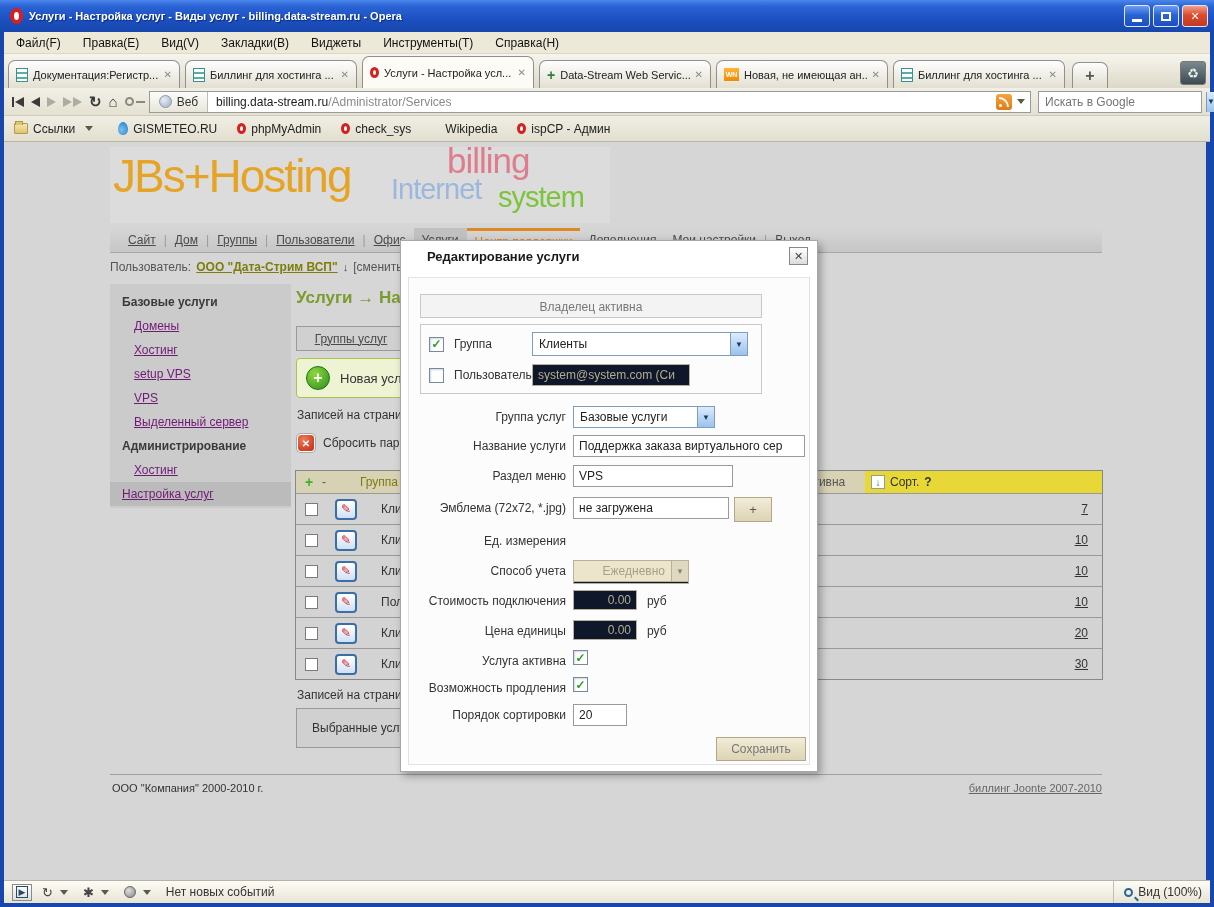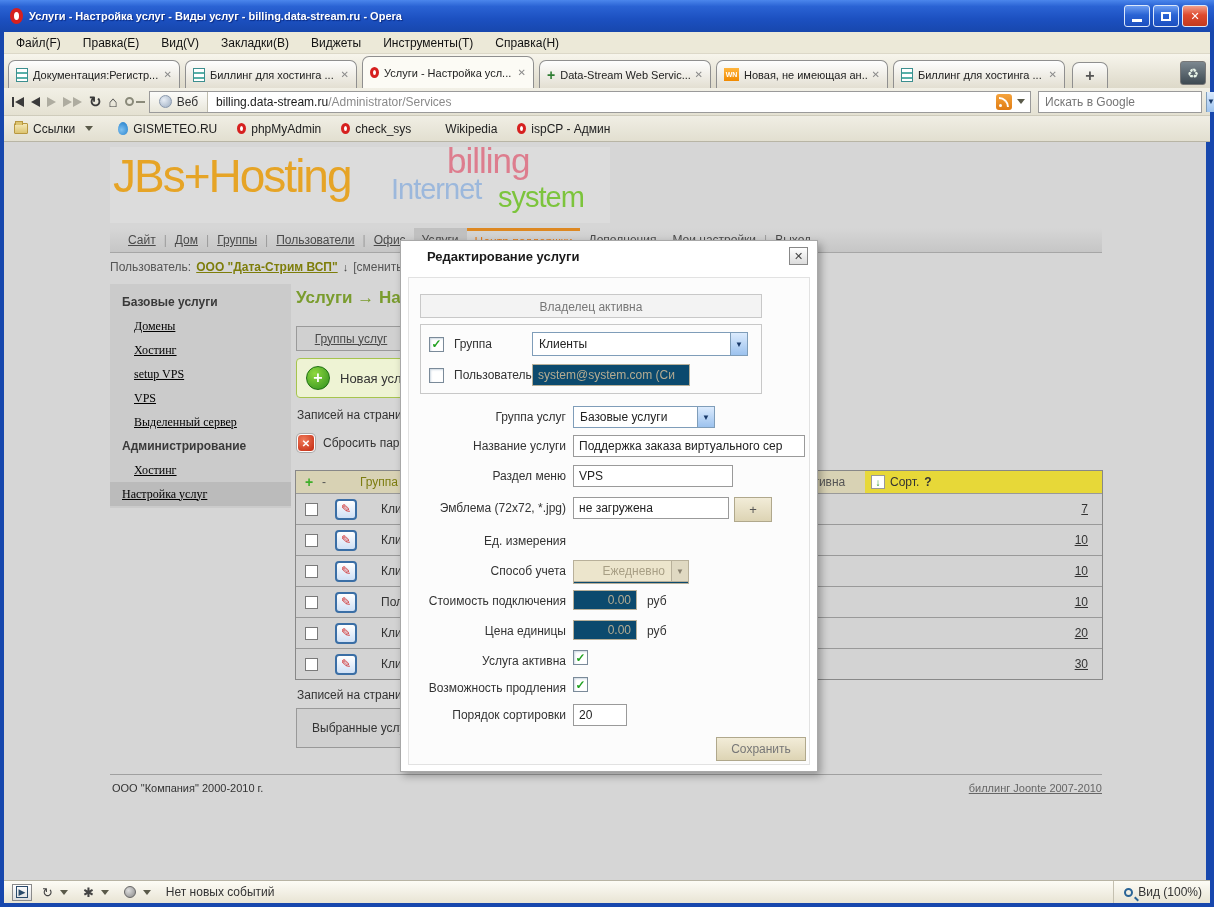--- a/index.html
+++ b/index.html
@@ -84,21 +84,21 @@
   .navitem.current{background:#c0c0c0;}
   .navitem.hot{color:#e07818;border-top:3px solid #dd8822;text-decoration:underline;}
   .navsep{display:flex;align-items:center;color:#9a9a9a;}
   .user-row{position:absolute;left:106px;top:112px;width:992px;height:26px;display:flex;align-items:center;font-size:12px;color:#555;gap:5px;}
   .acct-link{color:#7d7d0a;font-weight:bold;text-decoration:underline;}
   .uarrow{color:#444;font-size:11px;}
   
   .sidebar{position:absolute;left:106px;top:142px;width:181px;height:224px;background:#cbcbcb;font-size:12px;padding-top:6px;}
   .sb-head{height:24px;display:flex;align-items:center;padding-left:12px;font-weight:bold;color:#3a3a3a;}
   .sb-item{height:24px;display:flex;align-items:center;padding-left:24px;}
-  .sb-item span{color:#000000;text-decoration:underline;font-family:Liberation Serif, serif;}
+  .sb-item span{color:#701a75;text-decoration:underline;}
   .sb-item.sel{background:#bbbbbb;padding-left:12px;}
   
   .main-title{position:absolute;left:292px;top:146px;font-size:17px;font-weight:bold;color:#7a9c2e;white-space:nowrap;}
   .groups-tab{position:absolute;left:292px;top:184px;width:110px;height:25px;background:#d0d0d0;border:1px solid #9a9a9a;
     display:flex;align-items:center;justify-content:center;font-size:12px;}
   .groups-tab span{color:#4a4a4a;text-decoration:underline;}
   .new-btn{position:absolute;left:292px;top:216px;width:165px;height:40px;background:#eef3d4;border:1px solid #a6c44e;border-radius:4px;
     display:flex;align-items:center;gap:10px;padding-left:9px;font-size:13px;color:#333;}
   .plus-circle{width:24px;height:24px;border-radius:50%;border:1px solid #1e6f12;background:radial-gradient(circle at 35% 30%,#8ed83e,#2e8f1e);
     color:#fff;font-weight:bold;font-size:16px;display:flex;align-items:center;justify-content:center;line-height:1;}
@@ -149,21 +149,21 @@
   .orow{position:absolute;left:0;width:100%;display:flex;align-items:center;}
   .olabel{font-size:12px;color:#333;margin-left:10px;width:78px;}
   .xp-select{height:24px;background:#fff;border:1px solid #7f9db9;display:flex;align-items:center;font-size:12px;color:#222;}
   .xp-select .val{flex:1;padding:0 6px;white-space:nowrap;overflow:hidden;}
   .xp-select .arr{width:17px;height:100%;background:linear-gradient(#dcebfd,#9cc2ee);border-left:1px solid #7f9db9;
     display:flex;align-items:center;justify-content:center;color:#1a3a6a;font-size:8px;}
   .xp-select.dis{background:#ece5cc;border-color:#b8b09a;text-align:right;}
   .xp-select.dis .val{color:#a89f85;}
   .xp-select.dis .arr{background:#e0d9c2;border-left-color:#b8b09a;color:#8a8270;}
   .m-input{height:22px;border:1px solid #9a9a9a;background:#fff;font:12px "Liberation Sans",sans-serif;color:#222;padding:0 5px;outline:none;}
-  .m-input.dis{background:#0c4a6e;border-color:#b8b09a;color:#a89f85;}
+  .m-input.dis{background:#0f172a;border-color:#b8b09a;color:#a89f85;}
   .m-input.dis::placeholder{color:#b5ac92;opacity:1;}
   .mrow{position:absolute;left:0;width:100%;}
   .mlabel{position:absolute;left:0;top:4px;width:157px;text-align:right;font-size:12px;color:#333;white-space:nowrap;}
   .mctrl{position:absolute;left:164px;top:0;}
   .plusbtn{position:absolute;left:325px;top:0;width:38px;height:25px;background:linear-gradient(#f2ecd8,#ddd4b4);
     border:1px solid #b0a88c;font-size:13px;color:#555;display:flex;align-items:center;justify-content:center;}
   .rub{position:absolute;left:238px;top:4px;font-size:12px;color:#333;}
   .savebtn{position:absolute;left:307px;top:459px;width:90px;height:24px;background:linear-gradient(#f2ecd8,#ddd4b4);
     border:1px solid #b0a88c;color:#777;font-size:12px;display:flex;align-items:center;justify-content:center;}
   

